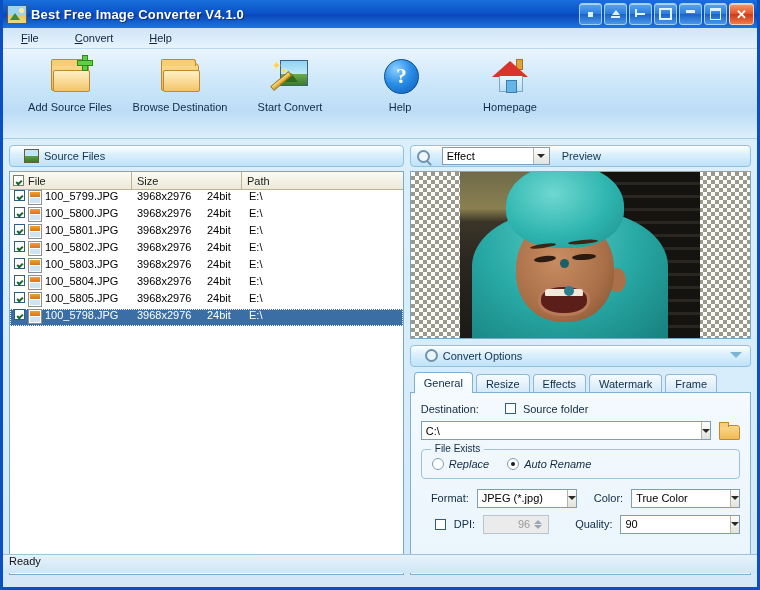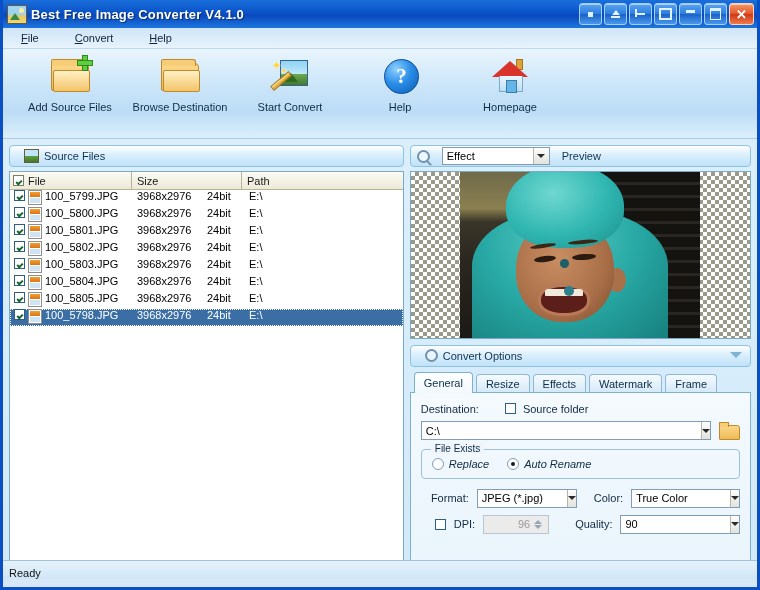--- a/index.html
+++ b/index.html
@@ -336,23 +336,23 @@
   .spinner {
     width:66px; height:19px; border:1px solid #b9c6d2; background:#ebebeb; box-sizing:border-box;
     display:flex; align-items:center; justify-content:flex-end; padding-right:6px; color:#9a9a9a; font-size:11px;
   }
   .spin-arrows { display:flex; flex-direction:column; margin-left:4px; gap:1px; }
   .sp-up { width:0;height:0;border-left:4px solid transparent;border-right:4px solid transparent;border-bottom:4px solid #9aa7b3; }
   .sp-dn { width:0;height:0;border-left:4px solid transparent;border-right:4px solid transparent;border-top:4px solid #9aa7b3; }
 
   
   .statusbar {
-    position:absolute; left:0; bottom:8px; width:100%; height:19px; box-sizing:border-box;
+    position:absolute; left:0; bottom:14px; width:100%; height:19px; box-sizing:border-box;
     background: linear-gradient(to bottom,#e6f2fb,#cfe6f7);
-    border-top:1px solid #9cc2dc; display:flex; align-items:flex-end; padding-left:6px; color:#111; font-size:11px;
+    border-top:1px solid #9cc2dc; display:flex; align-items:flex-start; padding-left:6px; color:#111; font-size:11px;
   }
 </style>
 </head>
 <body>
 
 <div class="app-window">
 
   <div class="titlebar">
     <div class="title-icon"></div>
     <div class="title-text">Best Free Image Converter V4.1.0</div>

